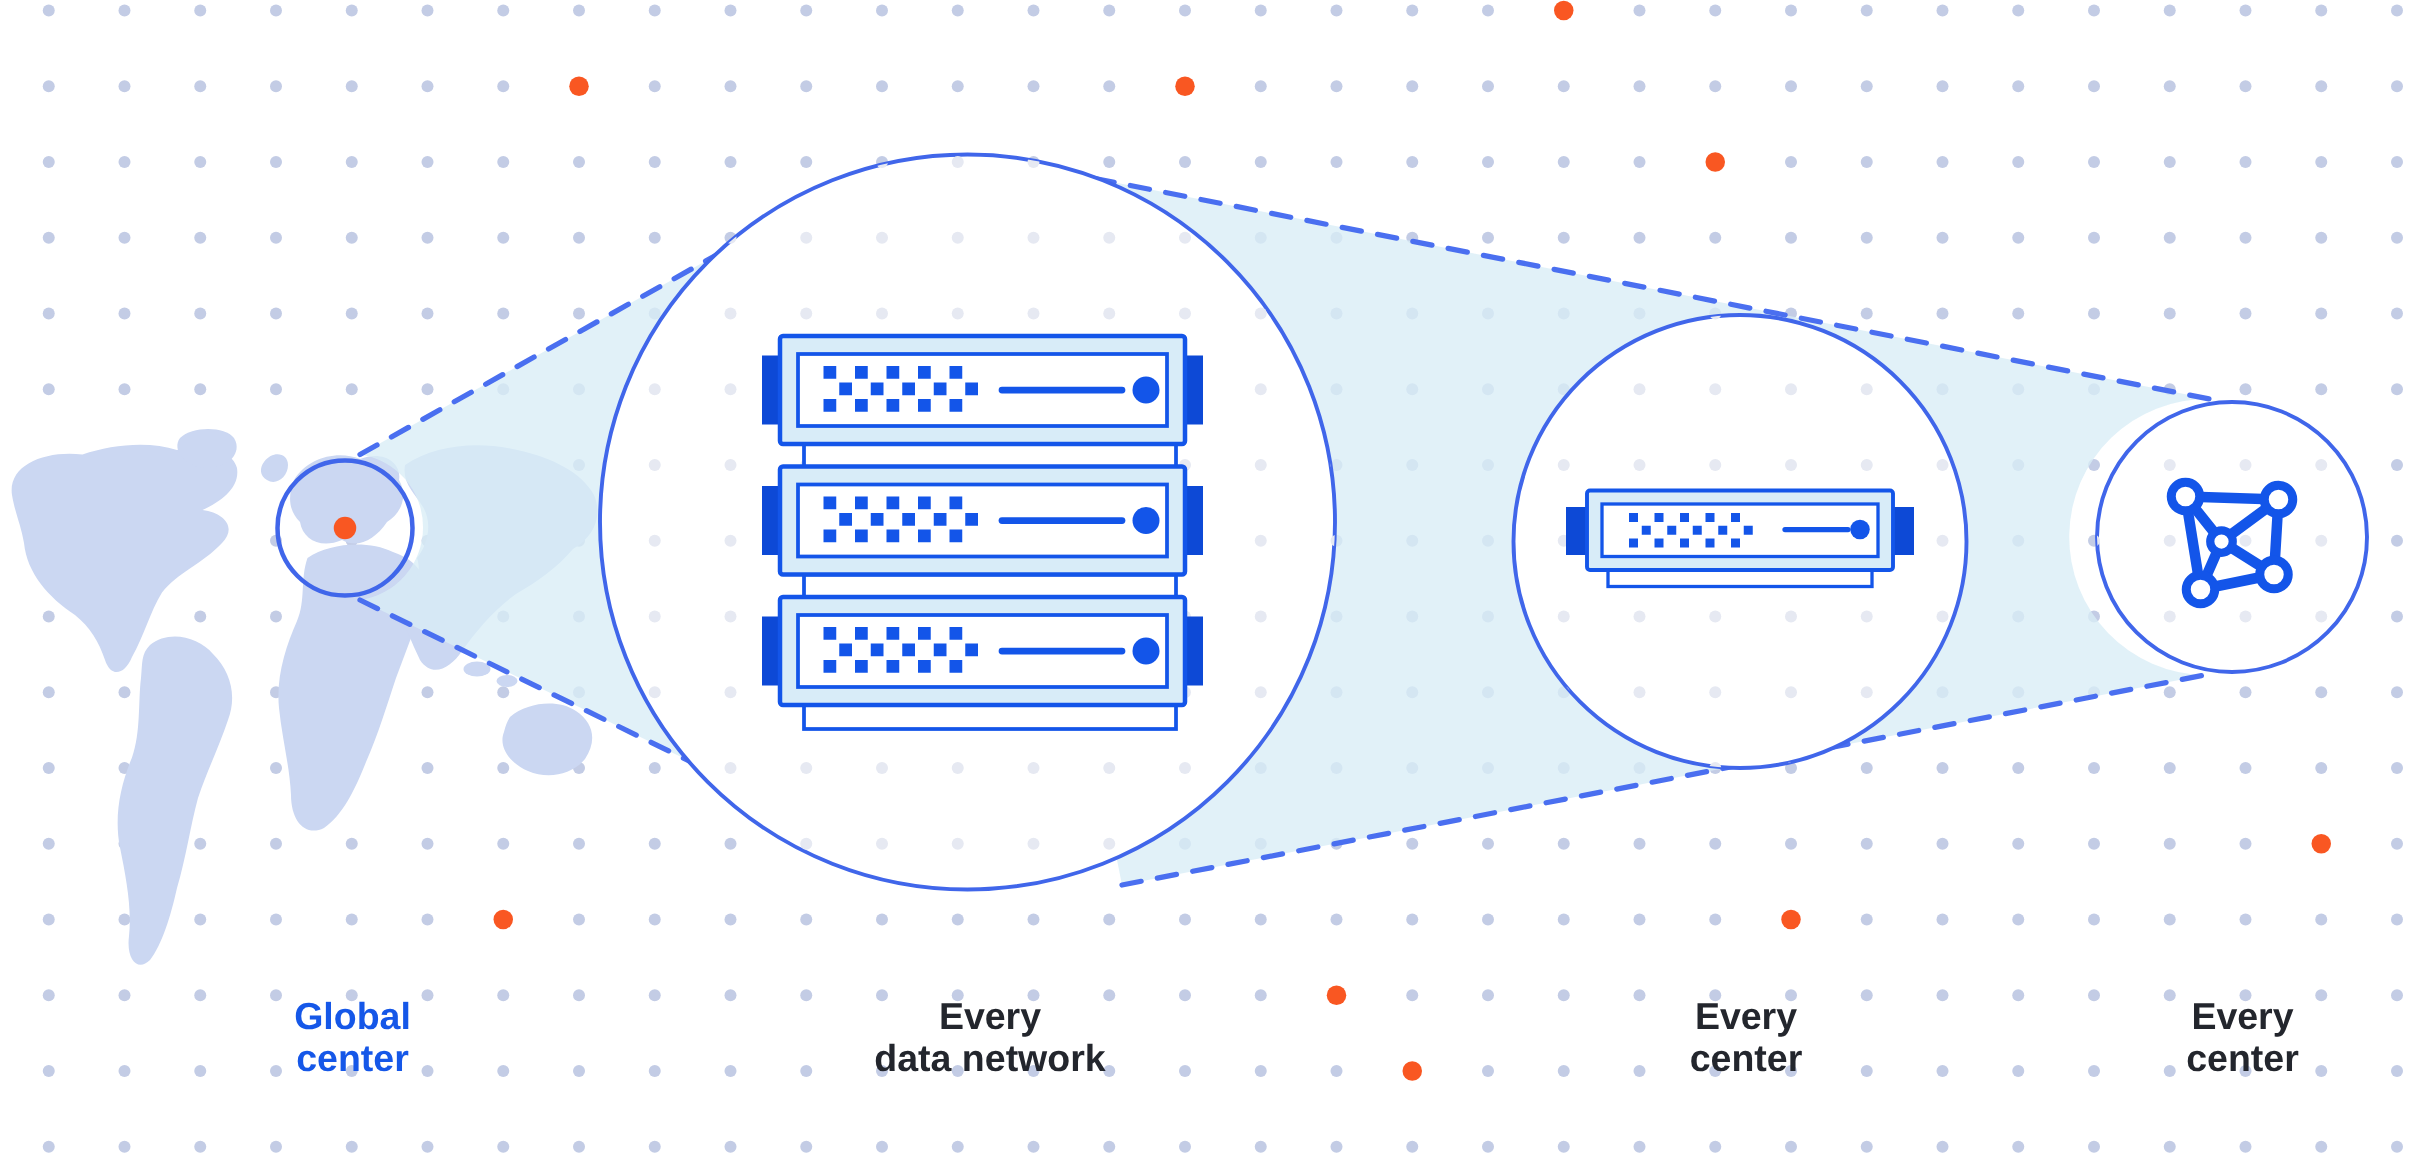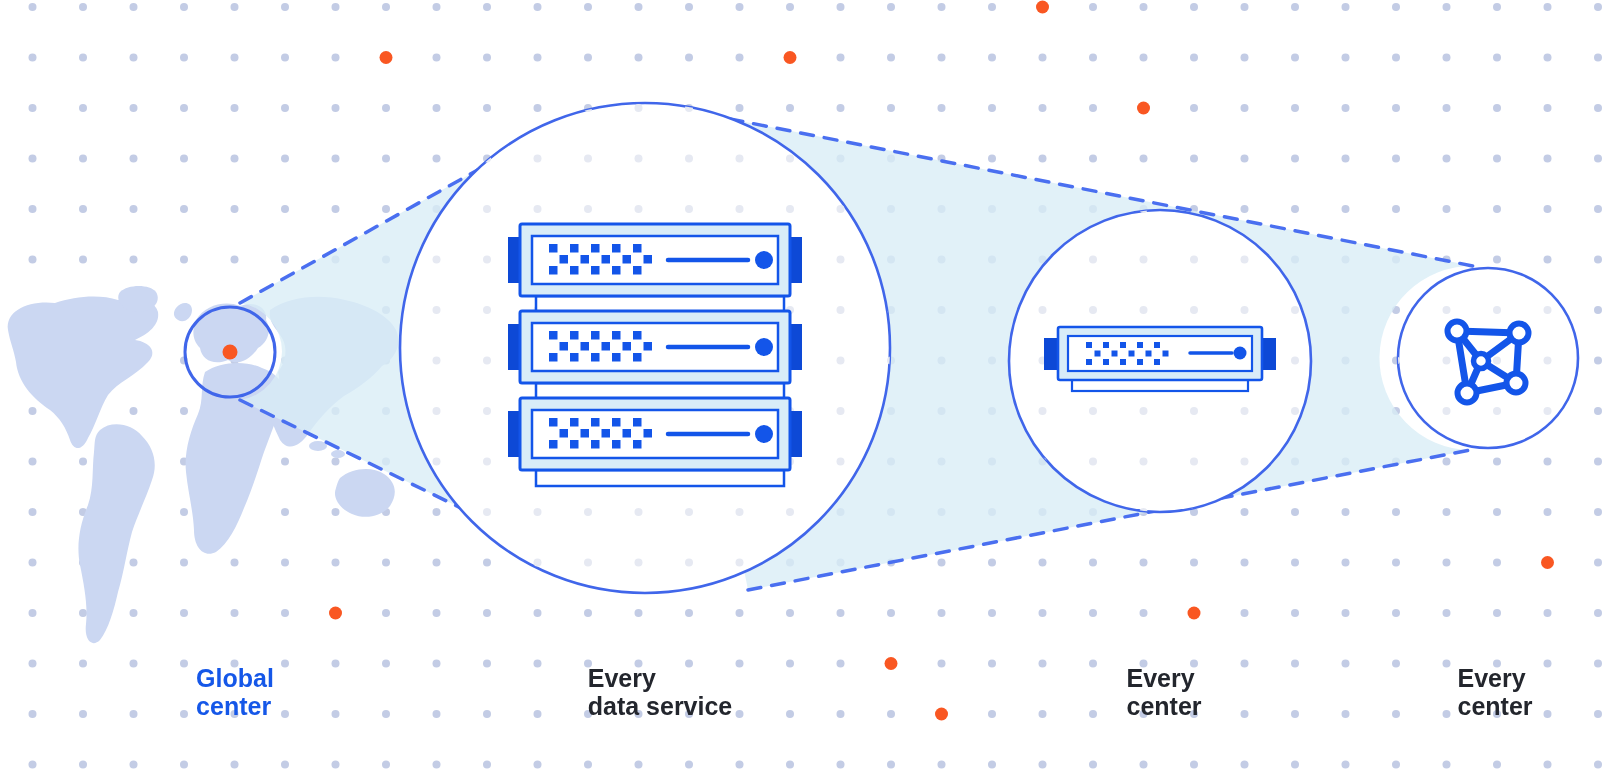--- a/index.html
+++ b/index.html
@@ -8,21 +8,21 @@
     --orange:#f95722; --body:#d8ecf8; --text-dark:#23262d; --label-blue:#1557e8;
   }
   html,body{margin:0;padding:0;background:#fff;}
   .canvas{
     position:relative;width:1620px;height:782px;overflow:hidden;background:#fff;
     font-family:"Liberation Sans", sans-serif;
   }
   .canvas svg{position:absolute;left:0;top:0;}
   .label{
     position:absolute;top:664px;transform:translateX(-50%);
-    text-align:left;font-size:25px;font-weight:700;line-height:28px;
+    text-align:center;font-size:25px;font-weight:700;line-height:28px;
     color:var(--text-dark);white-space:nowrap;
   }
   .label.blue{color:var(--label-blue);}
   .label span{display:block;}
 </style>
 </head>
 <body>
 
 <div class="canvas">
   <svg width="1620" height="782" viewBox="0 0 1620 782">
@@ -1239,21 +1239,21 @@
 
     <circle id="map-marker" cx="230" cy="352" r="7.5" fill="var(--orange)"></circle>
   </svg>
 
   <div class="label blue" style="left:235px">
     <span>Global</span>
     <span>center</span>
   </div>
   <div class="label" style="left:660px">
     <span>Every</span>
-    <span>data service</span>
+    <span>data network</span>
   </div>
   <div class="label" style="left:1164px">
     <span>Every</span>
     <span>center</span>
   </div>
   <div class="label" style="left:1495px">
     <span>Every</span>
     <span>center</span>
   </div>
 </div>

